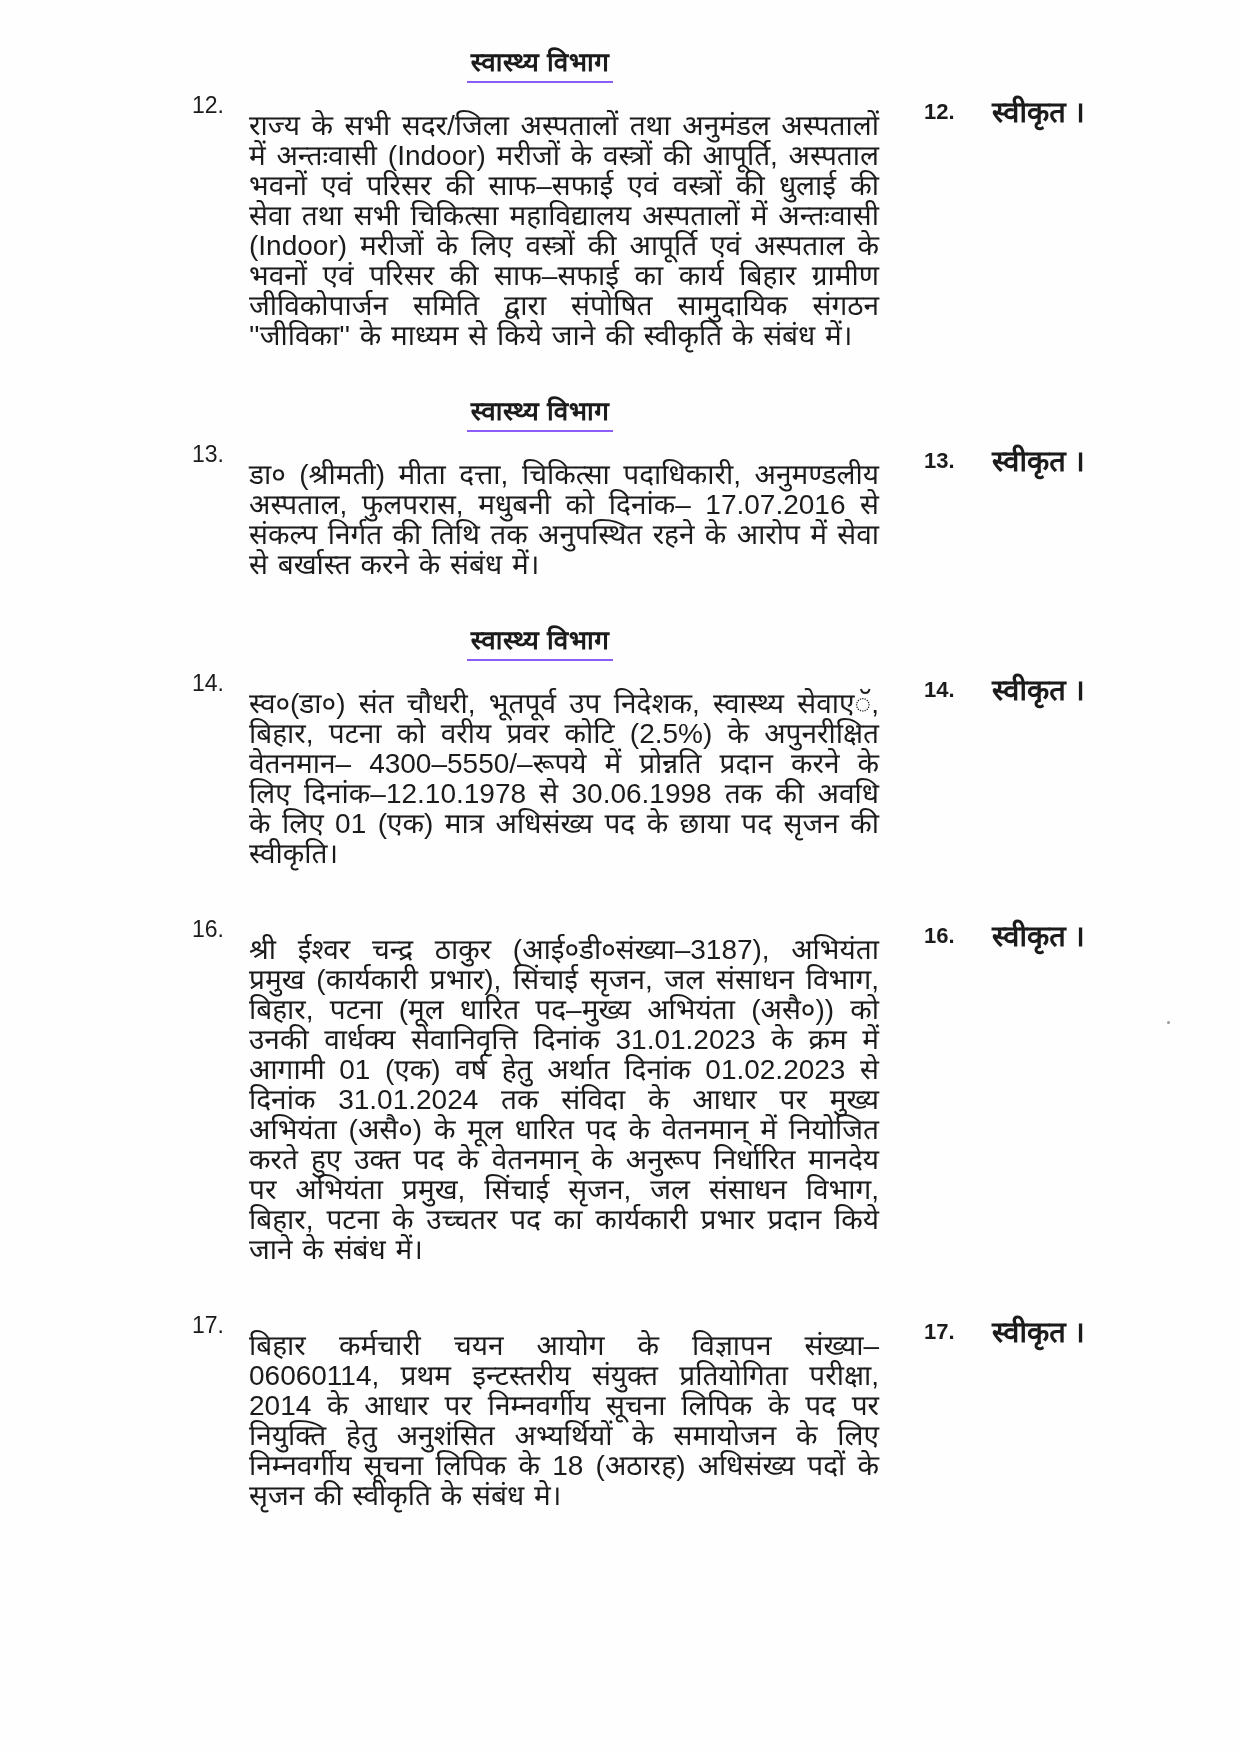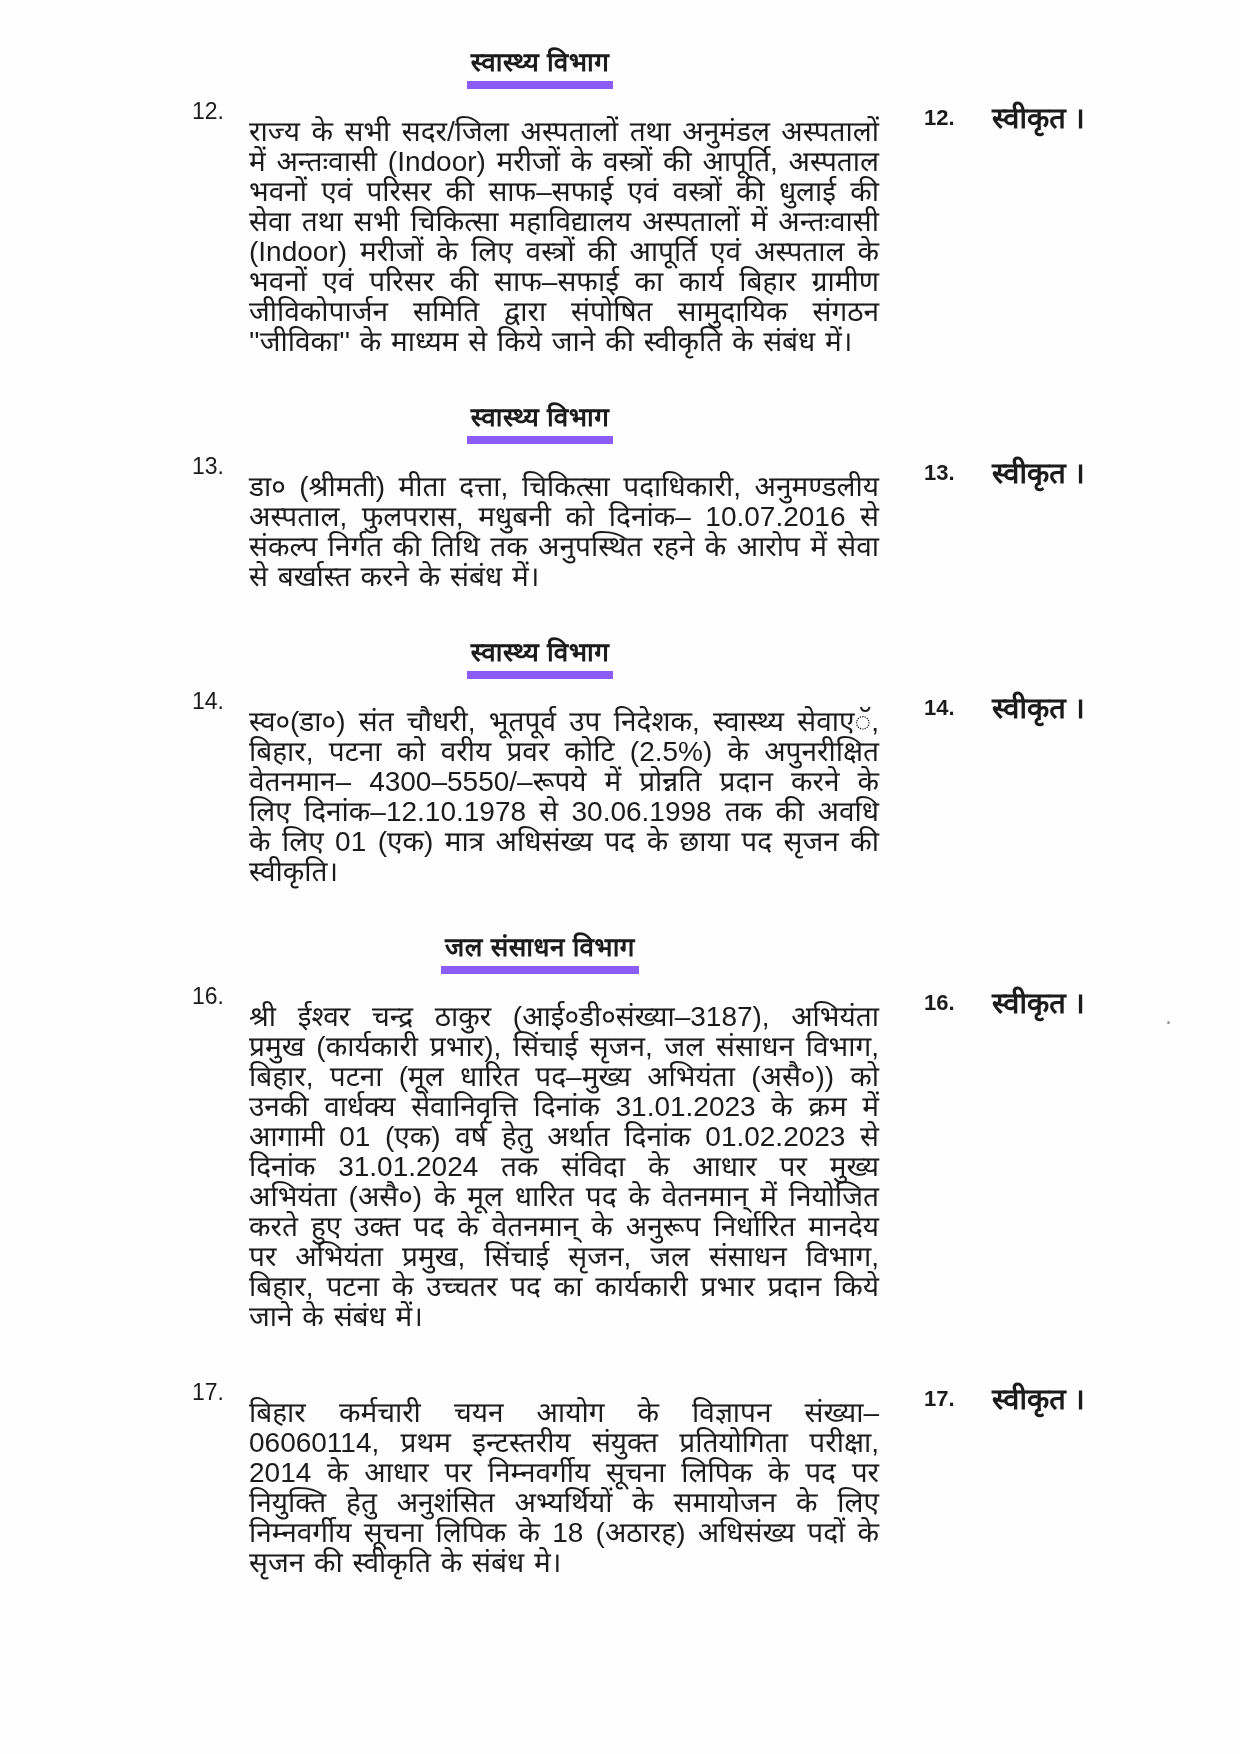--- a/index.html
+++ b/index.html
@@ -26,21 +26,21 @@
     margin-left: 225px;
     width: 630px;
     text-align: center;
   }
   .section-heading {
     display: inline-block;
     font-size: 26px;
     font-weight: 700;
     line-height: 32px;
     letter-spacing: 0.5px;
-    border-bottom: 8px solid #8b5cf6;
+    border-bottom: 2px solid #8b5cf6;
     padding: 0 4px 3px 4px;
     margin-bottom: 6px;
   }
   .item-row {
     display: flex;
     align-items: flex-start;
     padding-left: 24px;
   }
   .item-num {
     flex: none;
@@ -107,21 +107,21 @@
       </div>
     </div>
   </div>
 
   <div class="section">
     <div class="section-heading-row">
       <span class="section-heading">स्वास्थ्य विभाग</span>
     </div>
     <div class="item-row">
       <div class="item-num">13.</div>
-      <div class="item-text">डा० (श्रीमती) मीता दत्ता, चिकित्सा पदाधिकारी, अनुमण्डलीय अस्पताल, फुलपरास, मधुबनी को दिनांक– 10.07.2016 से संकल्प निर्गत की तिथि तक अनुपस्थित रहने के आरोप में सेवा से बर्खास्त करने के संबंध में।</div>
+      <div class="item-text">डा० (श्रीमती) मीता दत्ता, चिकित्सा पदाधिकारी, अनुमण्डलीय अस्पताल, फुलपरास, मधुबनी को दिनांक– 17.07.2016 से संकल्प निर्गत की तिथि तक अनुपस्थित रहने के आरोप में सेवा से बर्खास्त करने के संबंध में।</div>
       <div class="decision">
         <div class="decision-num">13.</div>
         <div class="decision-status">स्वीकृत ।</div>
       </div>
     </div>
   </div>
 
   <div class="section">
     <div class="section-heading-row">
       <span class="section-heading">स्वास्थ्य विभाग</span>
@@ -130,23 +130,20 @@
       <div class="item-num">14.</div>
       <div class="item-text">स्व०(डा०) संत चौधरी, भूतपूर्व उप निदेशक, स्वास्थ्य सेवाएॅ, बिहार, पटना को वरीय प्रवर कोटि (2.5%) के अपुनरीक्षित वेतनमान– 4300–5550/–रूपये में प्रोन्नति प्रदान करने के लिए दिनांक–12.10.1978 से 30.06.1998 तक की अवधि के लिए 01 (एक) मात्र अधिसंख्य पद के छाया पद सृजन की स्वीकृति।</div>
       <div class="decision">
         <div class="decision-num">14.</div>
         <div class="decision-status">स्वीकृत ।</div>
       </div>
     </div>
   </div>
 
   <div class="section">
-    <div class="section-heading-row">
-      <span class="section-heading">जल संसाधन विभाग</span>
-    </div>
     <div class="item-row">
       <div class="item-num">16.</div>
       <div class="item-text">श्री ईश्वर चन्द्र ठाकुर (आई०डी०संख्या–3187), अभियंता प्रमुख (कार्यकारी प्रभार), सिंचाई सृजन, जल संसाधन विभाग, बिहार, पटना (मूल धारित पद–मुख्य अभियंता (असै०)) को उनकी वार्धक्य सेवानिवृत्ति दिनांक 31.01.2023 के क्रम में आगामी 01 (एक) वर्ष हेतु अर्थात दिनांक 01.02.2023 से दिनांक 31.01.2024 तक संविदा के आधार पर मुख्य अभियंता (असै०) के मूल धारित पद के वेतनमान् में नियोजित करते हुए उक्त पद के वेतनमान् के अनुरूप निर्धारित मानदेय पर अभियंता प्रमुख, सिंचाई सृजन, जल संसाधन विभाग, बिहार, पटना के उच्चतर पद का कार्यकारी प्रभार प्रदान किये जाने के संबंध में।</div>
       <div class="decision">
         <div class="decision-num">16.</div>
         <div class="decision-status">स्वीकृत ।</div>
       </div>
     </div>
   </div>
 

